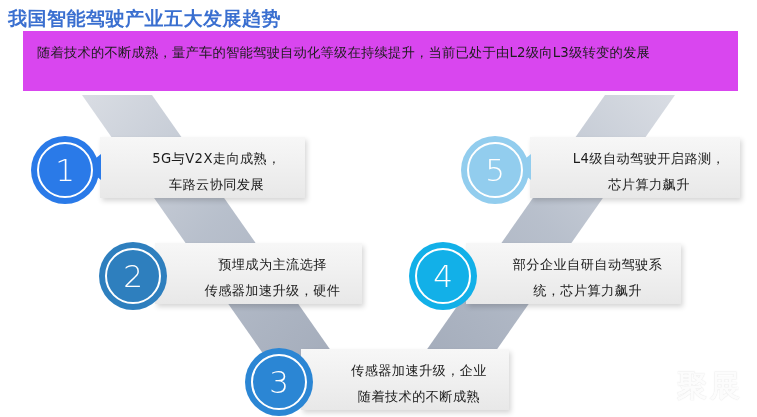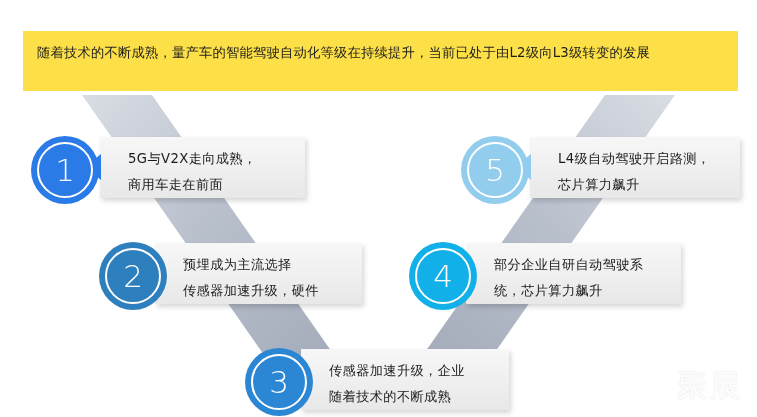--- a/index.html
+++ b/index.html
@@ -35,21 +35,21 @@
     line-height: 24px;
   }
 
   
   .desc-box {
     position: absolute;
     left: 23px;
     top: 31px;
     width: 715px;
     height: 60px;
-    background: #fde047;
+    background: #d946ef;
     box-sizing: border-box;
     padding: 9px 14px 0 14px;
   }
   .desc-line {
     font-size: 13.3px;
     color: #1d1d1d;
     line-height: 25px;
     letter-spacing: 0.2px;
     white-space: nowrap;
   }
@@ -75,20 +75,21 @@
     box-sizing: border-box;
     padding-left: 28px;
     padding-top: 9px;
   }
   .callout-line {
     font-size: 13.2px;
     color: #1b1b1b;
     line-height: 26px;
     letter-spacing: 0.4px;
     white-space: nowrap;
+    text-align: center;
   }
   
   .pointer {
     position: absolute;
     width: 0;
     height: 0;
     border-top: 13px solid transparent;
     border-bottom: 13px solid transparent;
   }
 
@@ -129,20 +130,21 @@
     letter-spacing: 3px;
     text-shadow: 0 0 1px rgba(210,210,210,0.9);
     user-select: none;
   }
 </style>
 </head>
 <body>
 
 <div id="page">
 
+  <div class="title">我国智能驾驶产业五大发展趋势</div>
 
   <div class="desc-box">
     <div class="desc-line">随着技术的不断成熟，量产车的智能驾驶自动化等级在持续提升，当前已处于由L2级向L3级转变的发展</div>
   </div>
 
   <svg class="ribbons" width="757" height="322" viewBox="0 0 757 322">
     <defs>
       <linearGradient id="ribGrad" x1="0" y1="0" x2="1" y2="1">
         <stop offset="0%" stop-color="#d7dbe2"></stop>
         <stop offset="45%" stop-color="#b4bcc9"></stop>
@@ -157,21 +159,21 @@
 
     <polygon points="82,0 152,0 362,300 292,300" fill="url(#ribGrad)" opacity="0.95"></polygon>
 
     <polygon points="605,0 675,0 465,300 395,300" fill="url(#ribGrad2)" opacity="0.95"></polygon>
   </svg>
 
   <div class="item" style="left:0;top:0;">
     <div class="callout" style="left:100px; top:137px; width:205px; height:61px;">
       <div class="pointer" style="left:-15px; top:17px; border-right:16px solid #2a7ae8;"></div>
       <div class="callout-line">5G与V2X走向成熟，</div>
-      <div class="callout-line">商用车走在前面</div>
+      <div class="callout-line">车路云协同发展</div>
     </div>
     <div class="circle" style="left:31px; top:136px; width:68px; height:68px; background:#2a7ae8;">
       <span class="ring" style="width:56px; height:56px;"></span>
       <span class="num" style="font-size:31px;">1</span>
     </div>
   </div>
 
   <div class="item" style="left:0;top:0;">
     <div class="callout" style="left:530px; top:137px; width:210px; height:61px;">
       <div class="pointer" style="left:-15px; top:17px; border-right:16px solid #92cdee;"></div>

